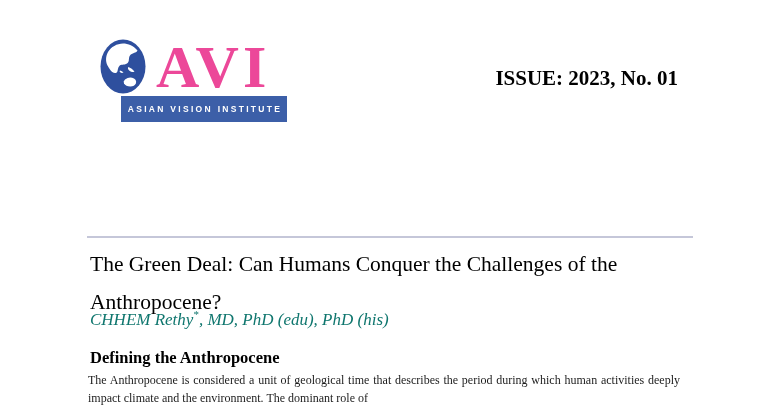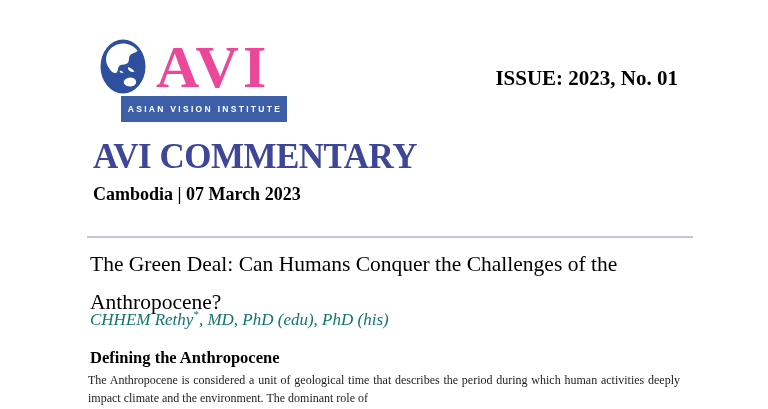--- a/index.html
+++ b/index.html
@@ -163,22 +163,20 @@
         q-4.5,0 -6.3,-3 q-1.2,-2.2 1,-4 Z"></path>
     </svg>
     <span class="logo-acronym">AVI</span>
     <div class="logo-bar">
       <span>ASIAN VISION INSTITUTE</span>
     </div>
   </div>
 
   <div class="issue-line">ISSUE: 2023, No. 01</div>
 
-  <div class="publication-title">AVI COMMENTARY</div>
-  <div class="dateline">Cambodia | 07 March 2023</div>
   <hr class="header-rule">
 
   <h1 class="article-title" style="margin:0;">The Green Deal: Can Humans Conquer the Challenges of the Anthropocene?</h1>
 
   <div class="author-line">
     <span>CHHEM Rethy</span><sup>*</sup><span>, MD, PhD (edu), PhD (his)</span>
   </div>
 
   <h2 class="section-heading" style="margin:0;text-align:center;">Defining the Anthropocene</h2>
 

